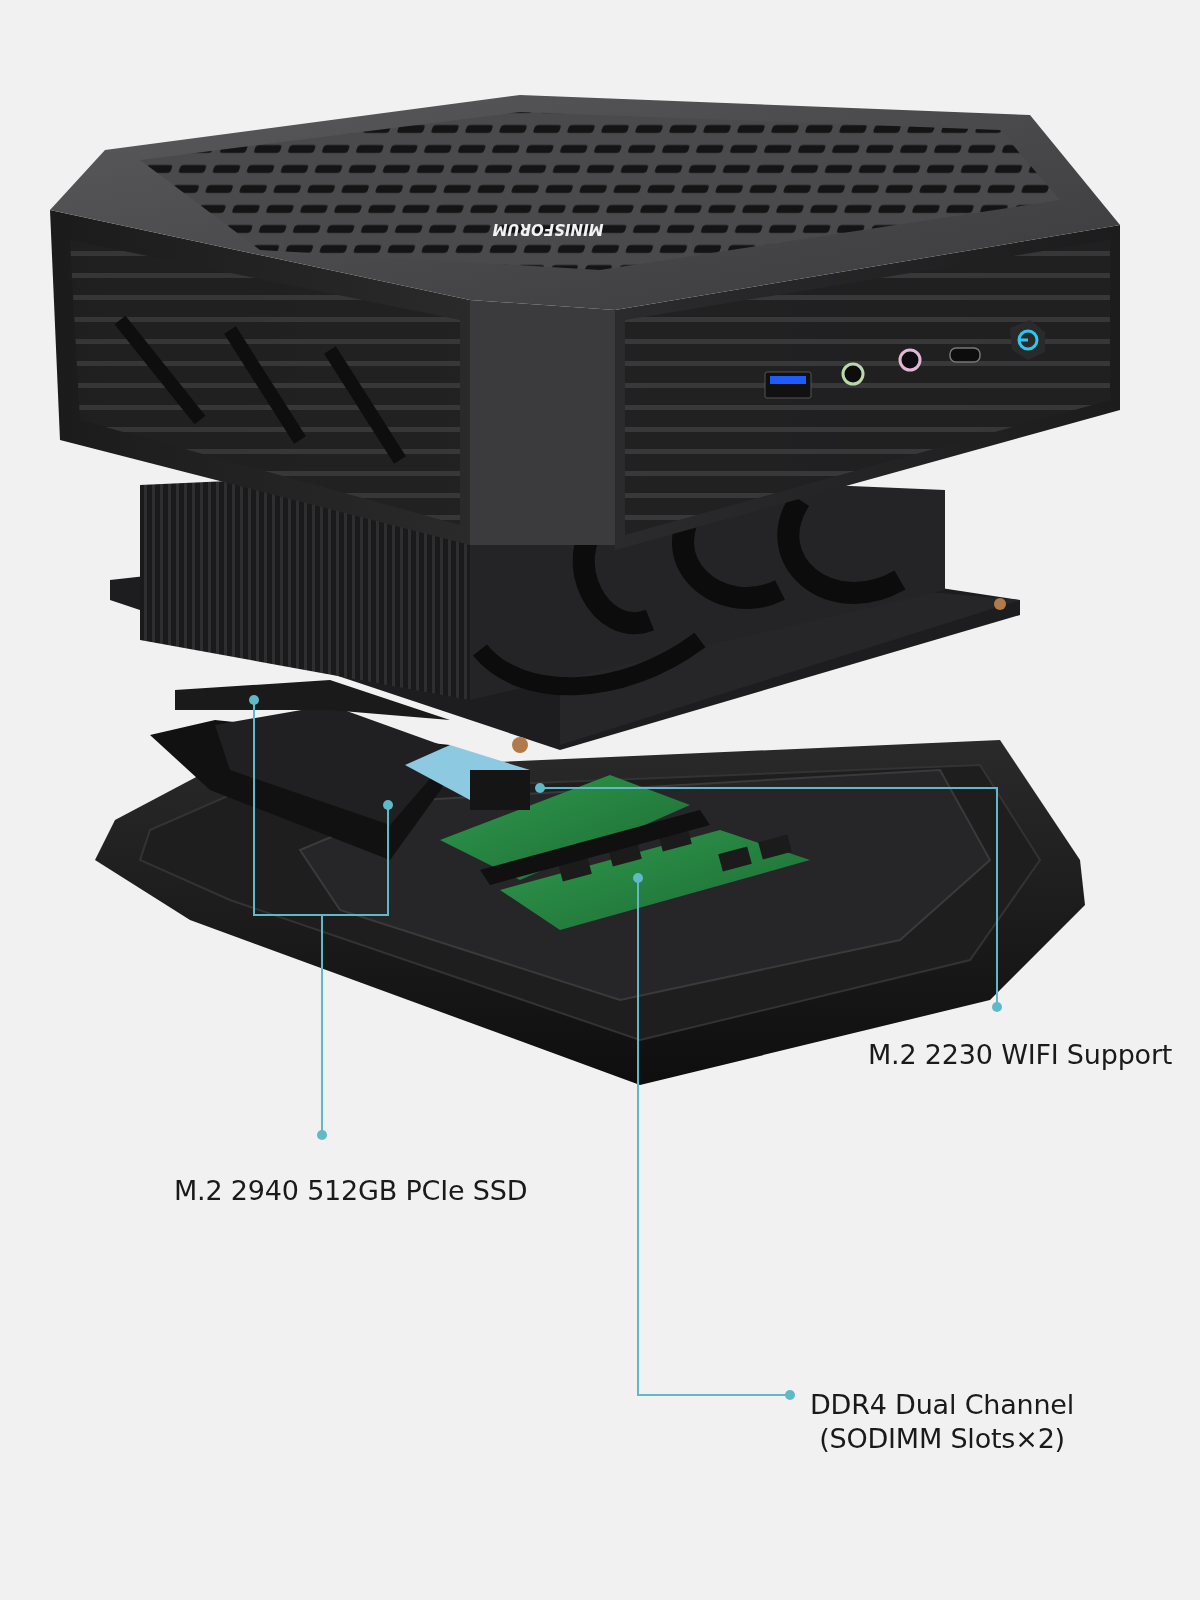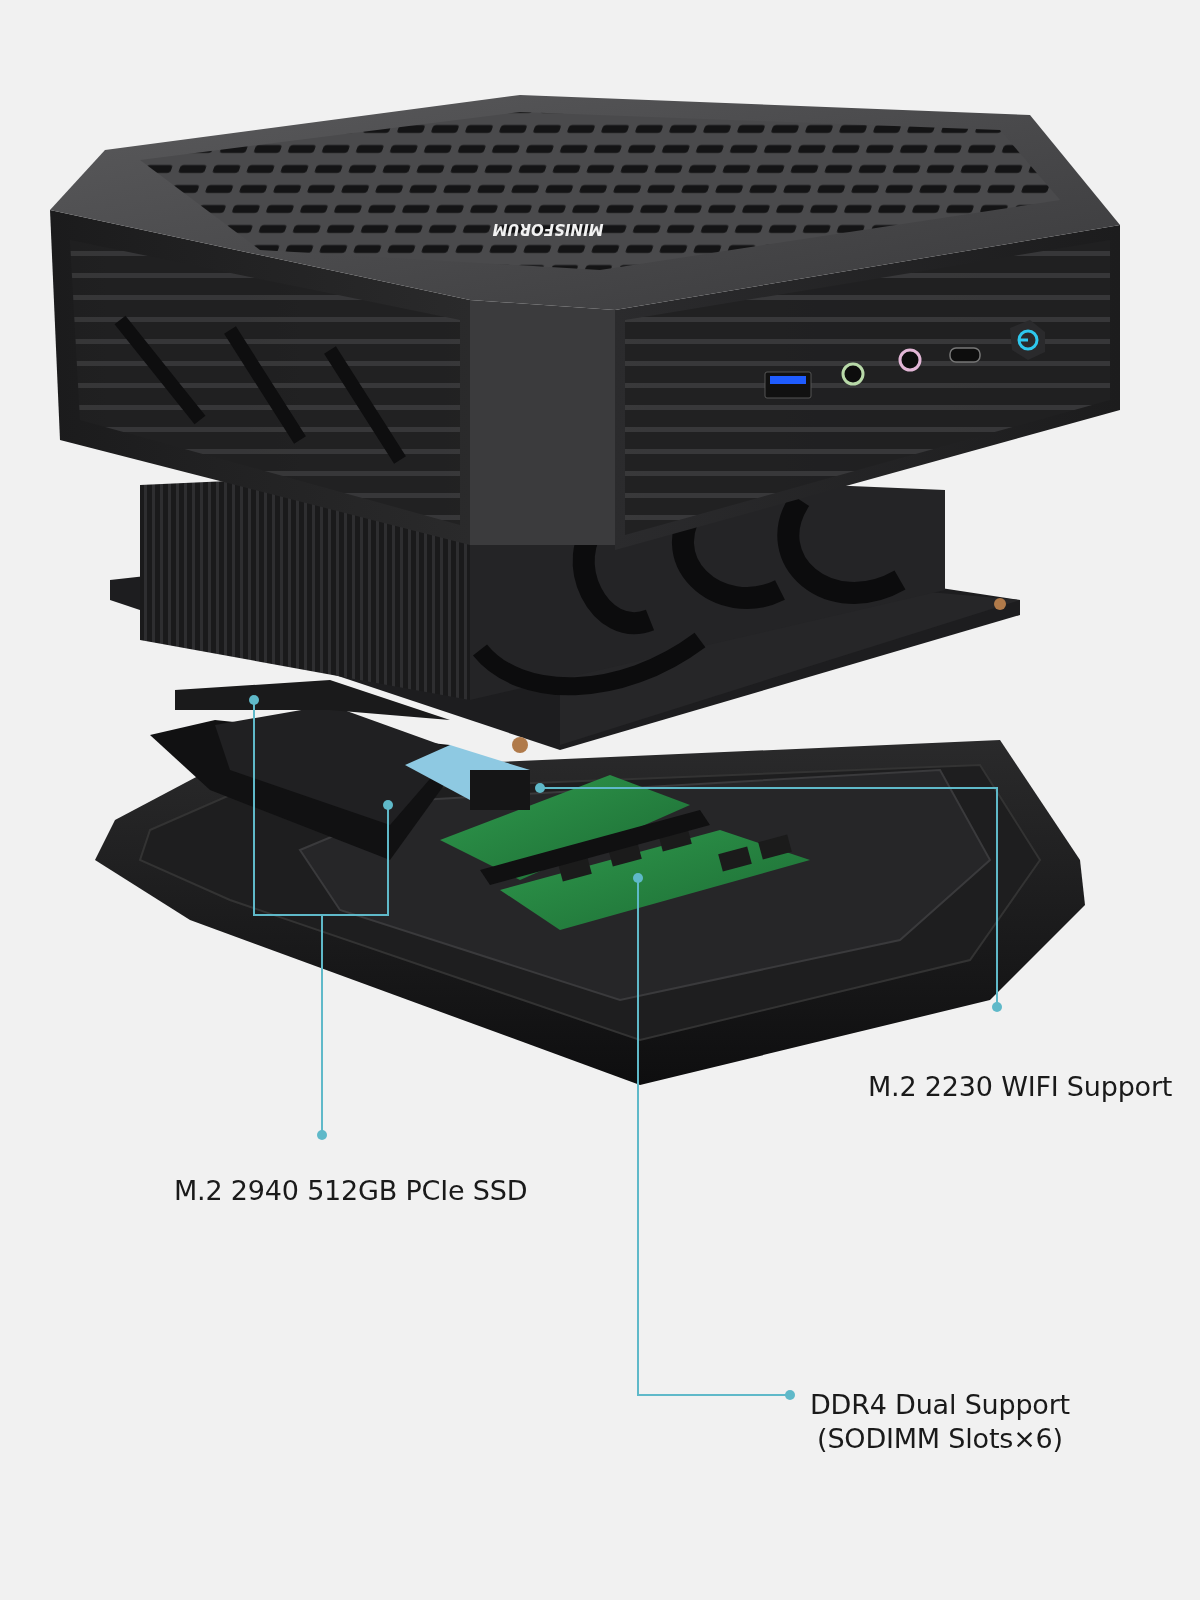--- a/index.html
+++ b/index.html
@@ -14,21 +14,21 @@
     .label {
       position: absolute;
       color: #1a1a1a;
       font-size: 27px;
       line-height: 34px;
       font-weight: 400;
       letter-spacing: -0.2px;
       white-space: nowrap;
     }
     .label .sub { display: block; }
-    .lbl-wifi { left: 868px; top: 1070px; text-align: center; }
+    .lbl-wifi { left: 868px; top: 1038px; text-align: center; }
     .lbl-ssd  { left: 174px; top: 1174px; }
     .lbl-ddr  { left: 810px; top: 1388px; text-align: center; }
   </style>
 </head>
 <body>
 
 <div class="stage">
 
   <svg class="art" width="1200" height="1600" viewBox="0 0 1200 1600">
     <defs>
@@ -154,16 +154,16 @@
 
   <div class="label lbl-wifi">
     <span class="sub">M.2 2230 WIFI Support</span>
   </div>
 
   <div class="label lbl-ssd">
     <span class="sub">M.2 2940 512GB PCIe SSD</span>
   </div>
 
   <div class="label lbl-ddr">
-    <span class="sub">DDR4 Dual Support</span>
-    <span class="sub">(SODIMM Slots×6)</span>
+    <span class="sub">DDR4 Dual Channel</span>
+    <span class="sub">(SODIMM Slots×2)</span>
   </div>
 </div>
 
 </body></html>

